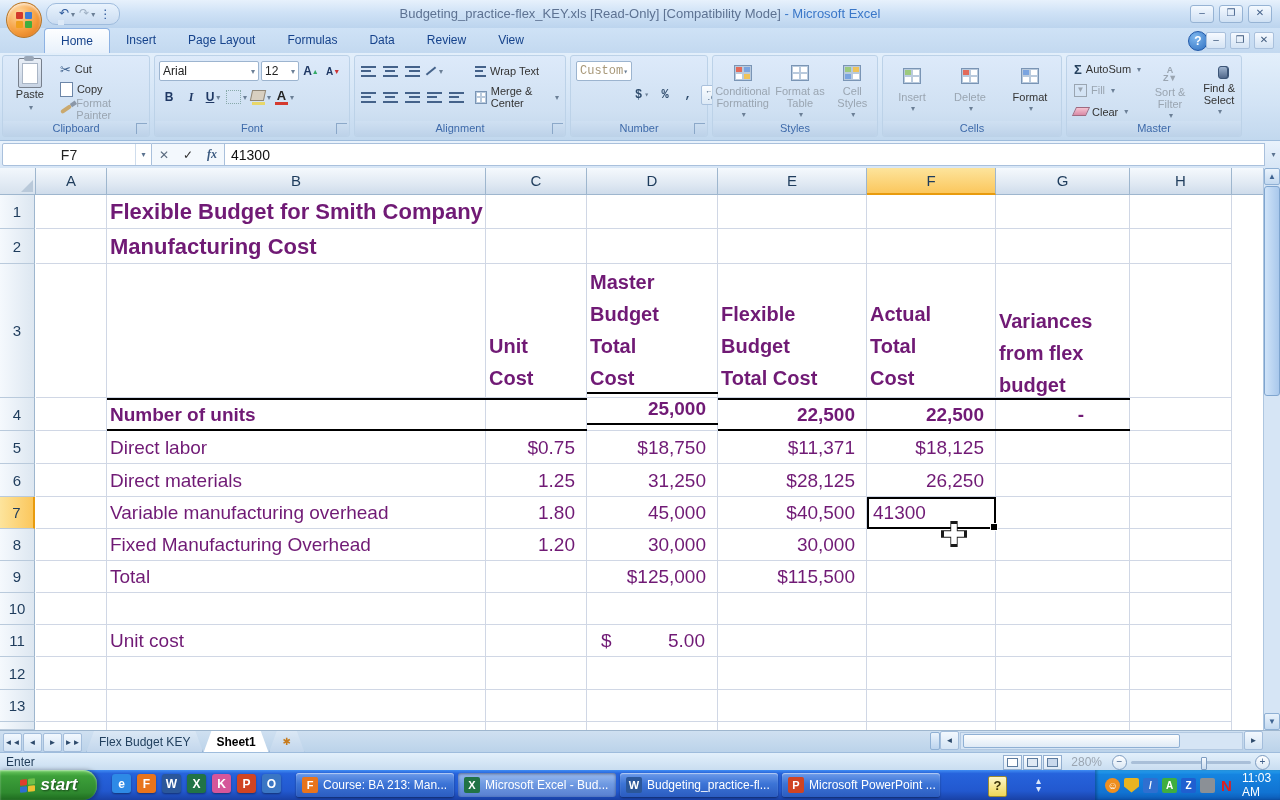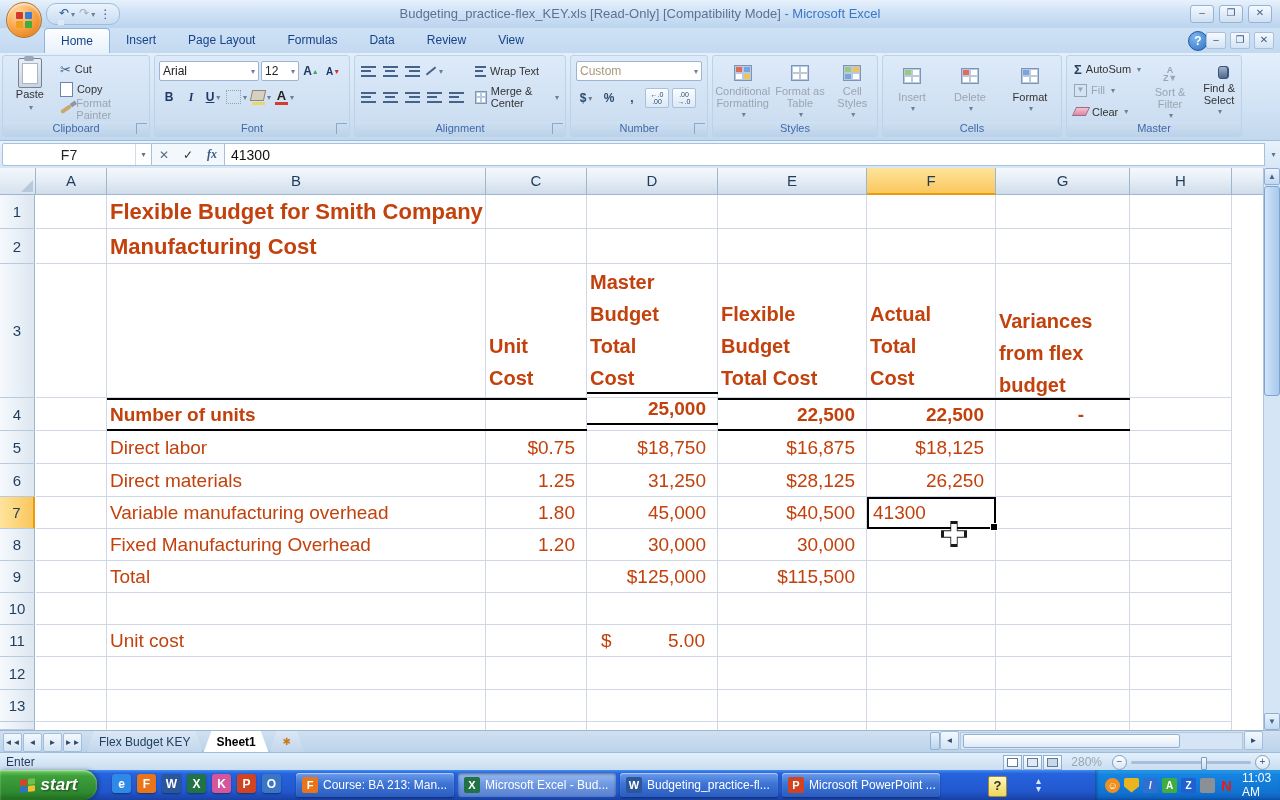--- a/index.html
+++ b/index.html
@@ -99,21 +99,21 @@
   .gcorner:after{content:'';position:absolute;right:2px;bottom:2px;border-left:12px solid transparent;border-bottom:12px solid #b9c9da;}
   .gcol{position:absolute;top:0;height:26px;background:linear-gradient(#f5f9fd,#e0e9f3 60%,#cfdceb);border-right:1px solid #9eb6ce;border-bottom:1px solid #9eb6ce;
      font-size:15px;color:#1e3c5c;text-align:center;line-height:26px;}
   .gcol.sel{background:linear-gradient(#fde49c,#fbc75d);border-bottom:2px solid #e89b0e;line-height:25px;height:25px;}
   .gbody{position:absolute;left:0;width:100%;bottom:0;}
   .vline{position:absolute;top:0;width:1px;background:#d0d7e5;}
   .hline{position:absolute;left:36px;height:1px;background:#d0d7e5;}
   .rowh{position:absolute;left:0;width:35px;background:linear-gradient(90deg,#f5f9fd,#dde7f1);border-right:1px solid #9eb6ce;border-bottom:1px solid #b9cadc;
      font-size:15px;color:#1e3c5c;text-align:center;display:flex;align-items:center;justify-content:center;box-sizing:border-box;}
   .rowh.sel{background:linear-gradient(90deg,#fde49c,#fbc75d);border-right:2px solid #e89b0e;}
-  .cell{position:absolute;box-sizing:border-box;font-size:19px;color:#c2410c;display:flex;align-items:center;overflow:visible;white-space:nowrap;}
+  .cell{position:absolute;box-sizing:border-box;font-size:19px;color:#701a75;display:flex;align-items:center;overflow:visible;white-space:nowrap;}
   .cell.t1{font-size:22px;font-weight:bold;padding-left:3px;z-index:2;}
   .cell.hb{font-size:20px;font-weight:bold;align-items:flex-end;padding:0 0 4px 3px;white-space:pre-line;line-height:32px;}
   .cell.lbl{padding-left:3px;}
   .cell.num{justify-content:flex-end;padding-right:12px;}
   .cell.b{font-weight:bold;}
   .cell.bt{border-top:2px solid #000;}
   .cell.bb{border-bottom:2px solid #000;}
   .cell.dash{padding-right:46px;}
   .cell.acct .sym{padding-left:14px;}
   .cell.acct .val{margin-left:auto;padding-right:13px;}
@@ -394,21 +394,21 @@
               </span>
               <span class="rtext">Merge &amp; Center</span>
               <span class="dd">▾</span>
             </div>
         </div>
       </div>
       <div class="rg-footer"><span>Alignment</span><span class="dlg"></span></div>
     </div>
 
     <div class="rgroup" style="width:138px">
-      <div class="rg-body" style="flex-direction:column;padding:5px 5px 0;">
+      <div class="rg-body" style="flex-direction:row;padding:5px 5px 0;font-family:Liberation Mono, monospace;">
         <div class="fsel" style="width:118px;color:#a89878">
             <span>Custom</span>
             <span class="dd" style="margin-left:auto">▾</span>
           </div>
         <div class="fldrow" style="margin-top:7px;gap:3px;">
           <div class="minibtn">
               <b style="color:#2d4a6b">$</b>
               <span class="dd">▾</span>
             </div>
           <div class="minibtn">
@@ -628,21 +628,21 @@
         <div class="cell lbl b bt bb" style="left: 107px; top: 203px; width: 379px; height: 33px;">Number of units</div>
         <div class="cell bt bb" style="left: 486px; top: 203px; width: 101px; height: 33px;"></div>
         <div class="cell num b bt bb" style="left: 587px; top: 197px; width: 131px; height: 33px;">25,000</div>
         <div class="cell num b bt bb" style="left: 718px; top: 203px; width: 149px; height: 33px;">22,500</div>
         <div class="cell num b bt bb" style="left: 867px; top: 203px; width: 129px; height: 33px;">22,500</div>
         <div class="cell num b bt bb dash" style="left: 996px; top: 203px; width: 134px; height: 33px;">-</div>
         <div class="rowh" style="top: 236px; height: 33px;">5</div>
         <div class="cell lbl" style="left: 107px; top: 236px; width: 379px; height: 33px;">Direct labor</div>
         <div class="cell num" style="left: 486px; top: 236px; width: 101px; height: 33px;">$0.75</div>
         <div class="cell num" style="left: 587px; top: 236px; width: 131px; height: 33px;">$18,750</div>
-        <div class="cell num" style="left: 718px; top: 236px; width: 149px; height: 33px;">$16,875</div>
+        <div class="cell num" style="left: 718px; top: 236px; width: 149px; height: 33px;">$11,371</div>
         <div class="cell num" style="left: 867px; top: 236px; width: 129px; height: 33px;">$18,125</div>
         <div class="rowh" style="top: 269px; height: 33px;">6</div>
         <div class="cell lbl" style="left: 107px; top: 269px; width: 379px; height: 33px;">Direct materials</div>
         <div class="cell num" style="left: 486px; top: 269px; width: 101px; height: 33px;">1.25</div>
         <div class="cell num" style="left: 587px; top: 269px; width: 131px; height: 33px;">31,250</div>
         <div class="cell num" style="left: 718px; top: 269px; width: 149px; height: 33px;">$28,125</div>
         <div class="cell num" style="left: 867px; top: 269px; width: 129px; height: 33px;">26,250</div>
         <div class="rowh sel" style="top: 302px; height: 32px;">7</div>
         <div class="cell lbl" style="left: 107px; top: 302px; width: 379px; height: 32px;">Variable manufacturing overhead</div>
         <div class="cell num" style="left: 486px; top: 302px; width: 101px; height: 32px;">1.80</div>

